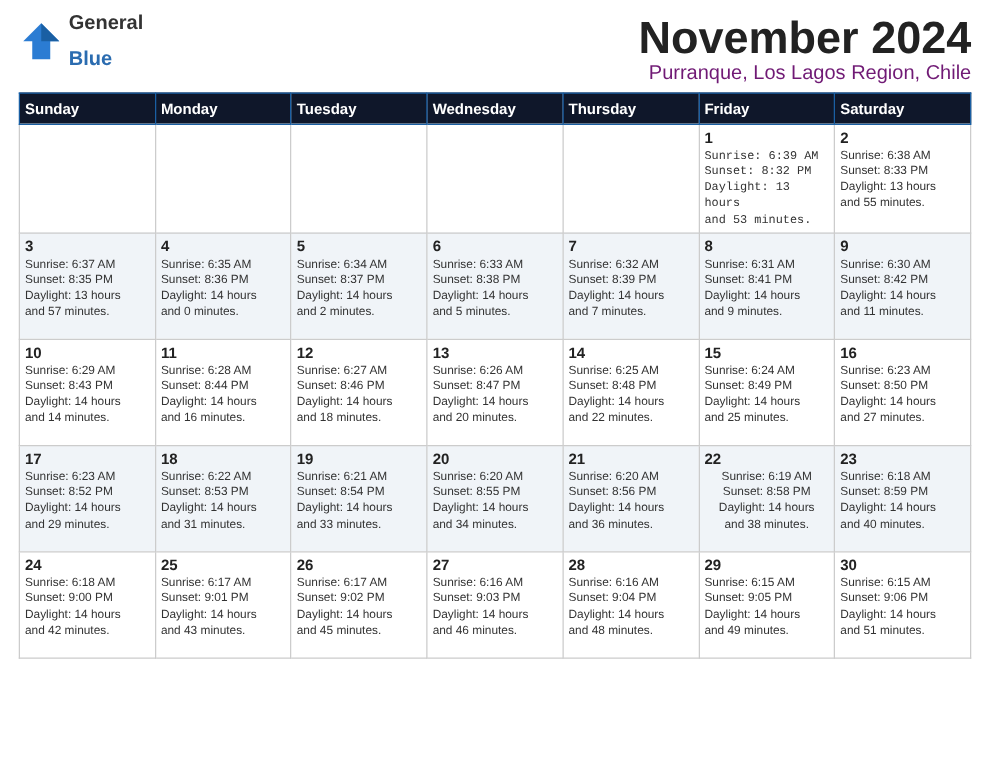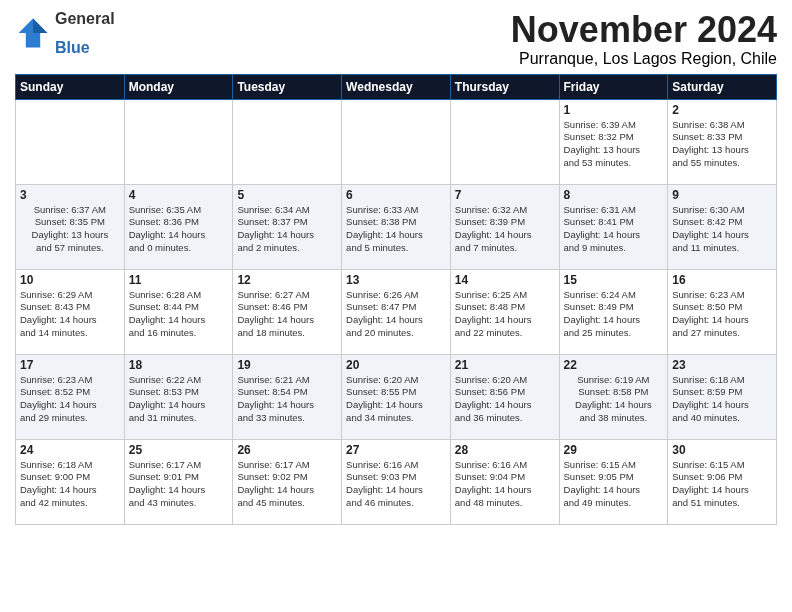--- a/index.html
+++ b/index.html
@@ -45,21 +45,21 @@
       text-align: right;
     }
     .month-title {
       font-size: 36px;
       font-weight: bold;
       color: #222;
       line-height: 1.1;
     }
     .location-title {
       font-size: 16px;
-      color: #000000;
+      color: #701a75;
     }
     .calendar {
       width: 100%;
       border-collapse: collapse;
     }
     .calendar th {
       background: #0f172a;
       color: #fff;
       font-size: 12px;
       font-weight: bold;
@@ -133,37 +133,37 @@
   </thead>
   <tbody id="calendar-body">
   <tr>
         <td class="empty-cell"></td>
         <td class="empty-cell"></td>
         <td class="empty-cell"></td>
         <td class="empty-cell"></td>
         <td class="empty-cell"></td>
         <td>
           <span class="day-number">1</span>
-          <div class="day-info" style="white-space: pre-line;">Sunrise: 6:39 AM
+          <div class="day-info" style="white-space: pre-line; font-family: Liberation Mono, monospace;">Sunrise: 6:39 AM
 Sunset: 8:32 PM
 Daylight: 13 hours
 and 53 minutes.</div>
         </td>
         <td>
           <span class="day-number">2</span>
           <div class="day-info" style="white-space: pre-line;">Sunrise: 6:38 AM
 Sunset: 8:33 PM
 Daylight: 13 hours
 and 55 minutes.</div>
         </td>
       </tr>
       <tr>
         <td>
           <span class="day-number">3</span>
-          <div class="day-info" style="white-space: pre-line; text-align: center;">Sunrise: 6:37 AM
+          <div class="day-info" style="white-space: pre-line;">Sunrise: 6:37 AM
 Sunset: 8:35 PM
 Daylight: 13 hours
 and 57 minutes.</div>
         </td>
         <td>
           <span class="day-number">4</span>
           <div class="day-info" style="white-space: pre-line;">Sunrise: 6:35 AM
 Sunset: 8:36 PM
 Daylight: 14 hours
 and 0 minutes.</div>

